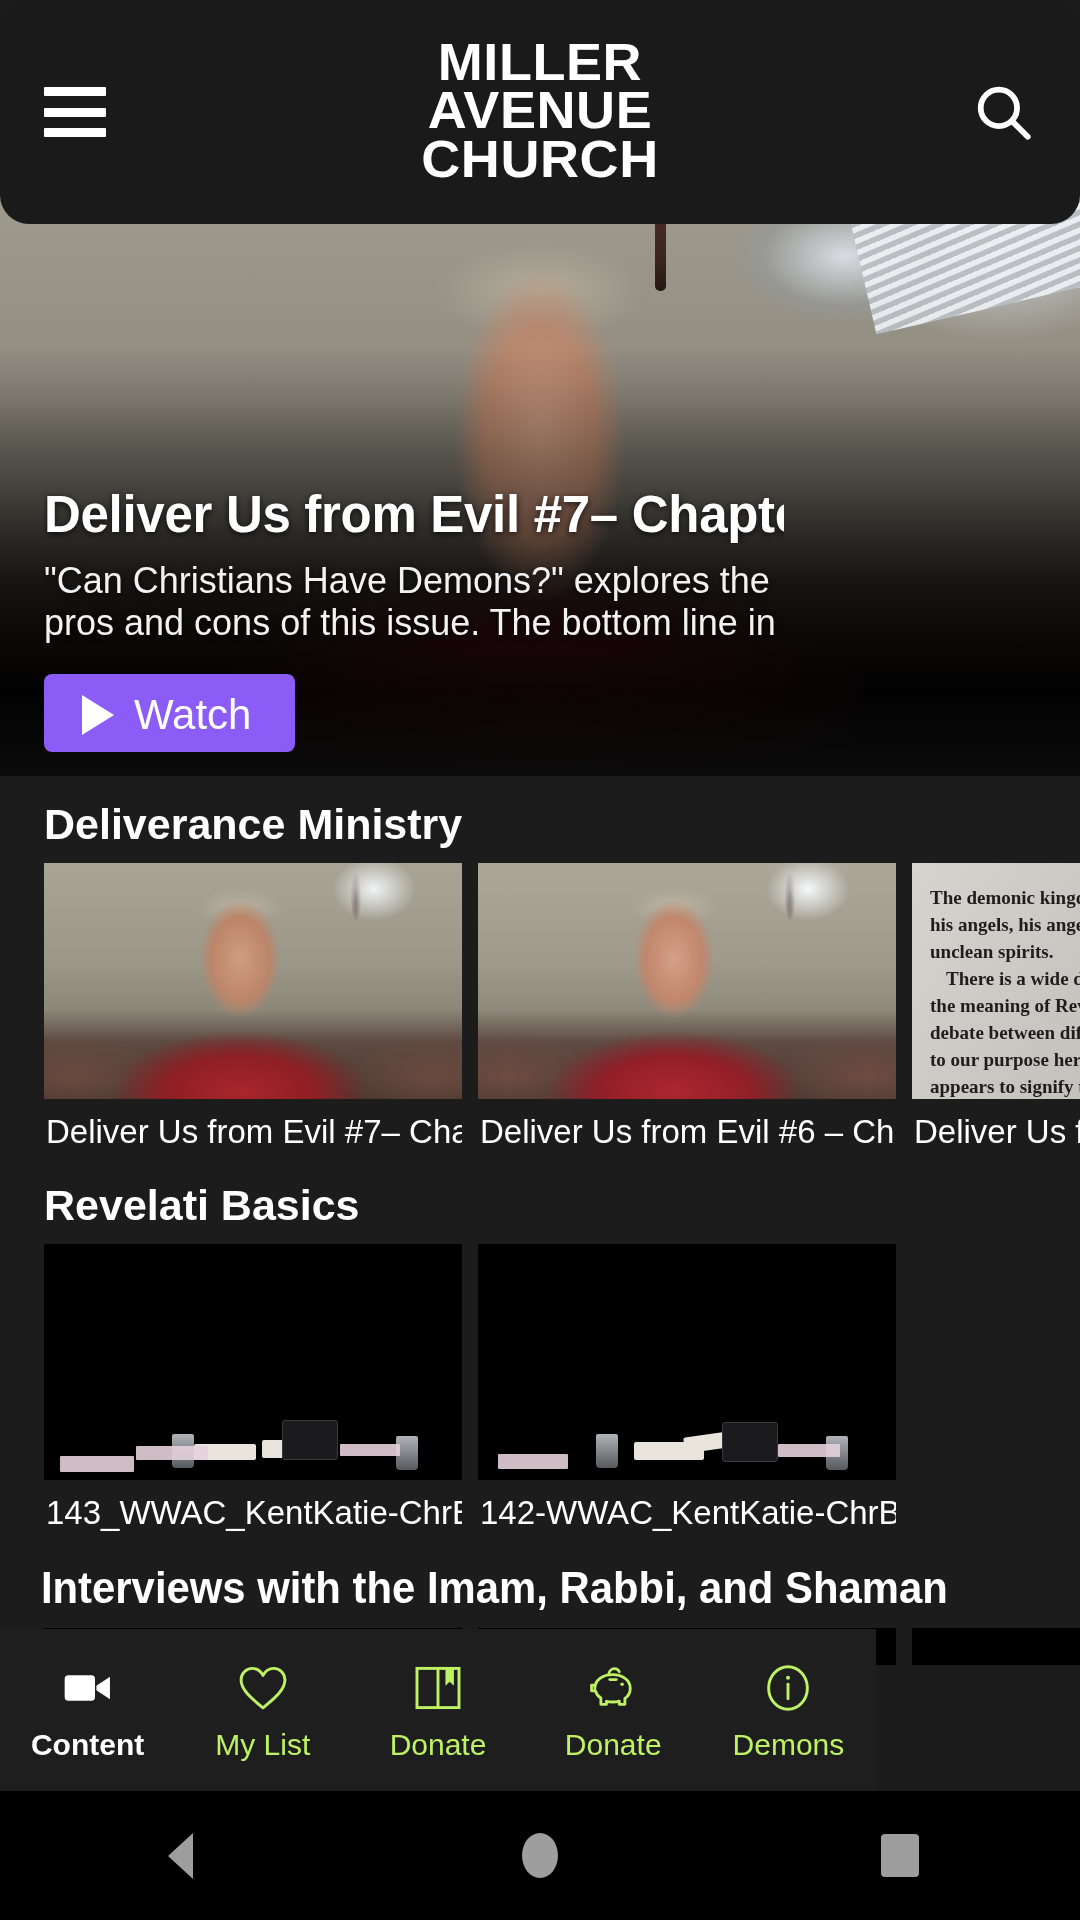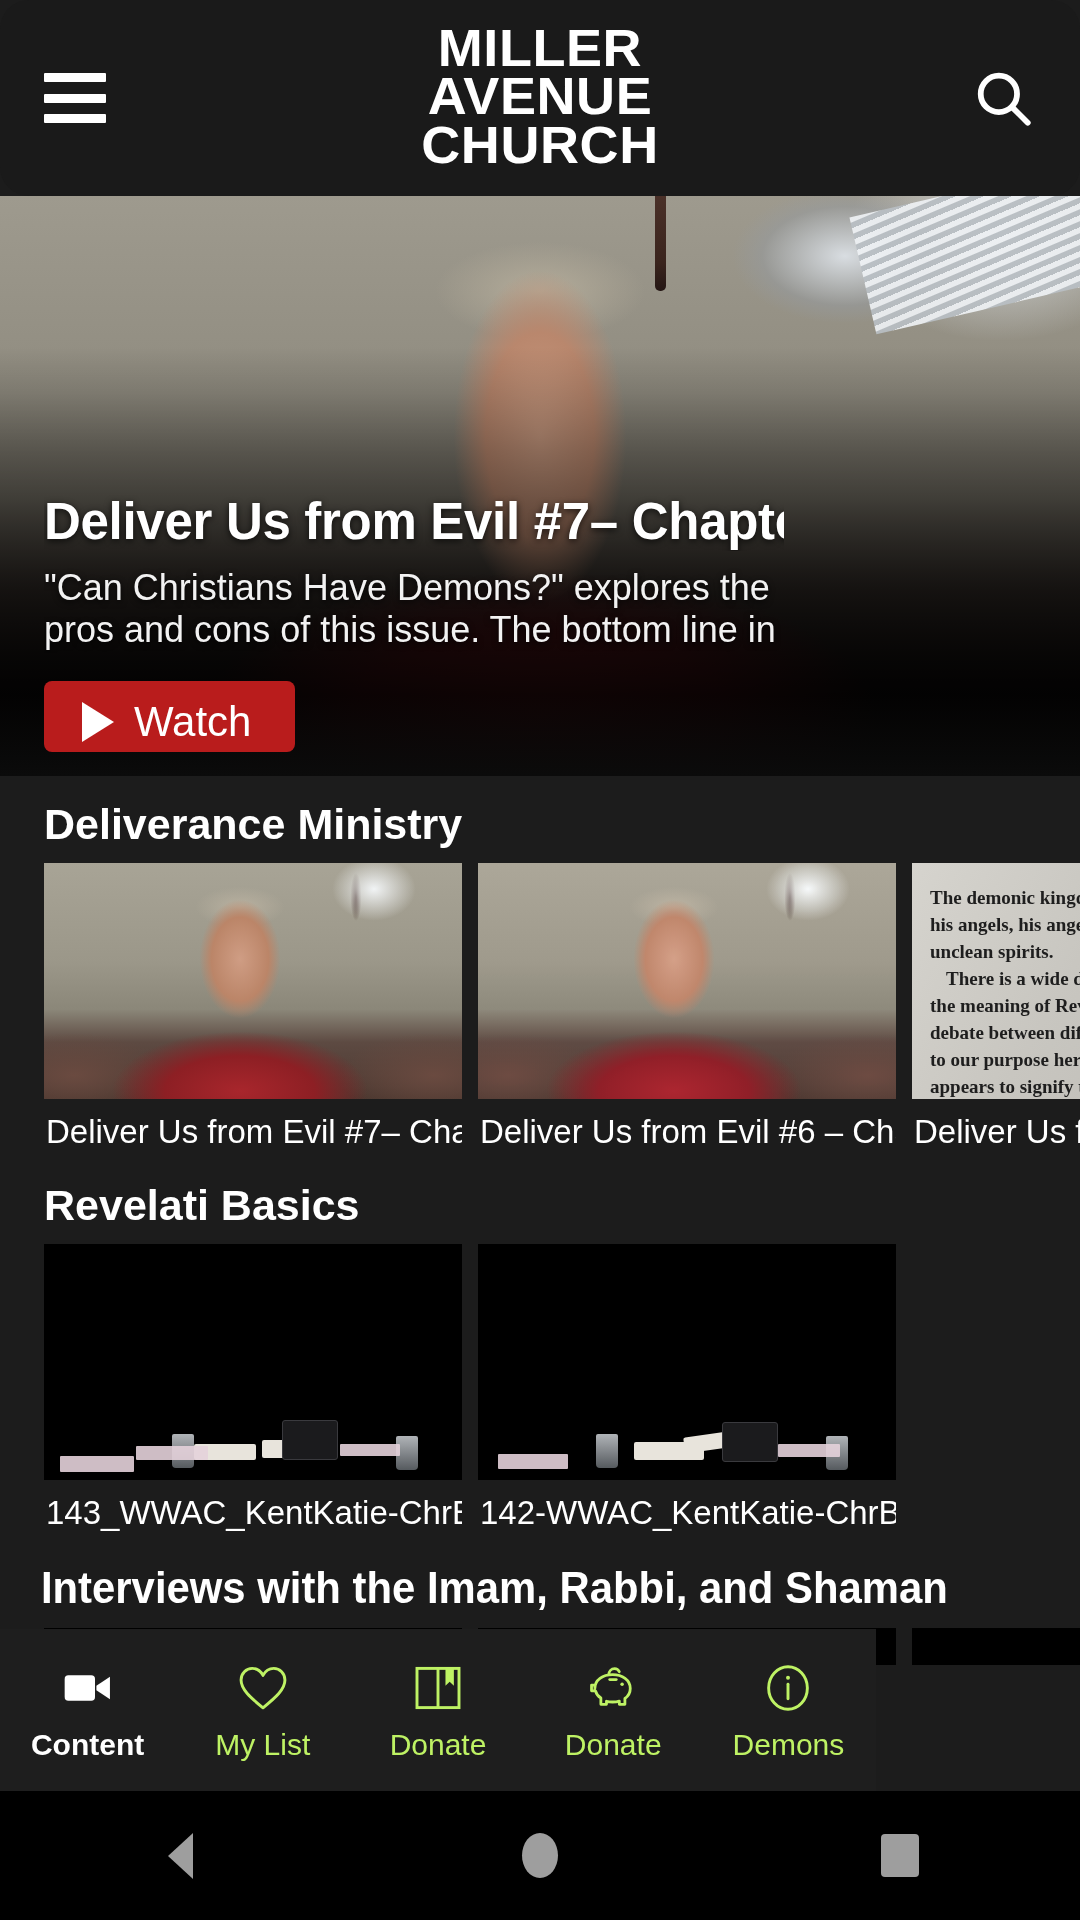--- a/index.html
+++ b/index.html
@@ -18,21 +18,21 @@
     height: 1920px;
     background: #1c1c1c;
     overflow: hidden;
   }
 
   
   .header {
     position: absolute;
     top: 0; left: 0;
     width: 1080px;
-    height: 196px;
+    height: 224px;
     background: #1a1a1a;
     display: flex;
     align-items: center;
     justify-content: space-between;
     padding: 16px 44px;
     z-index: 20;
     border-radius: 29px;
   }
   .hamburger {
     width: 62px;
@@ -128,24 +128,24 @@
     line-height: 1.17;
     text-shadow: 0 2px 6px rgba(0,0,0,0.8);
     max-height: 86px;
     overflow: hidden;
     margin-bottom: 28px;
   }
   .watch-btn {
     display: inline-flex;
     align-items: center;
     gap: 20px;
-    background: #b91c1c;
+    background: #8b5cf6;
     border: none;
     border-radius: 8px;
-    padding: 20px 44px 9px 38px;
+    padding: 20px 44px 16px 38px;
     cursor: pointer;
   }
   .play-tri {
     width: 0; height: 0;
     border-left: 32px solid #fff;
     border-top: 20px solid transparent;
     border-bottom: 20px solid transparent;
   }
   .watch-label {
     color: #fff;

